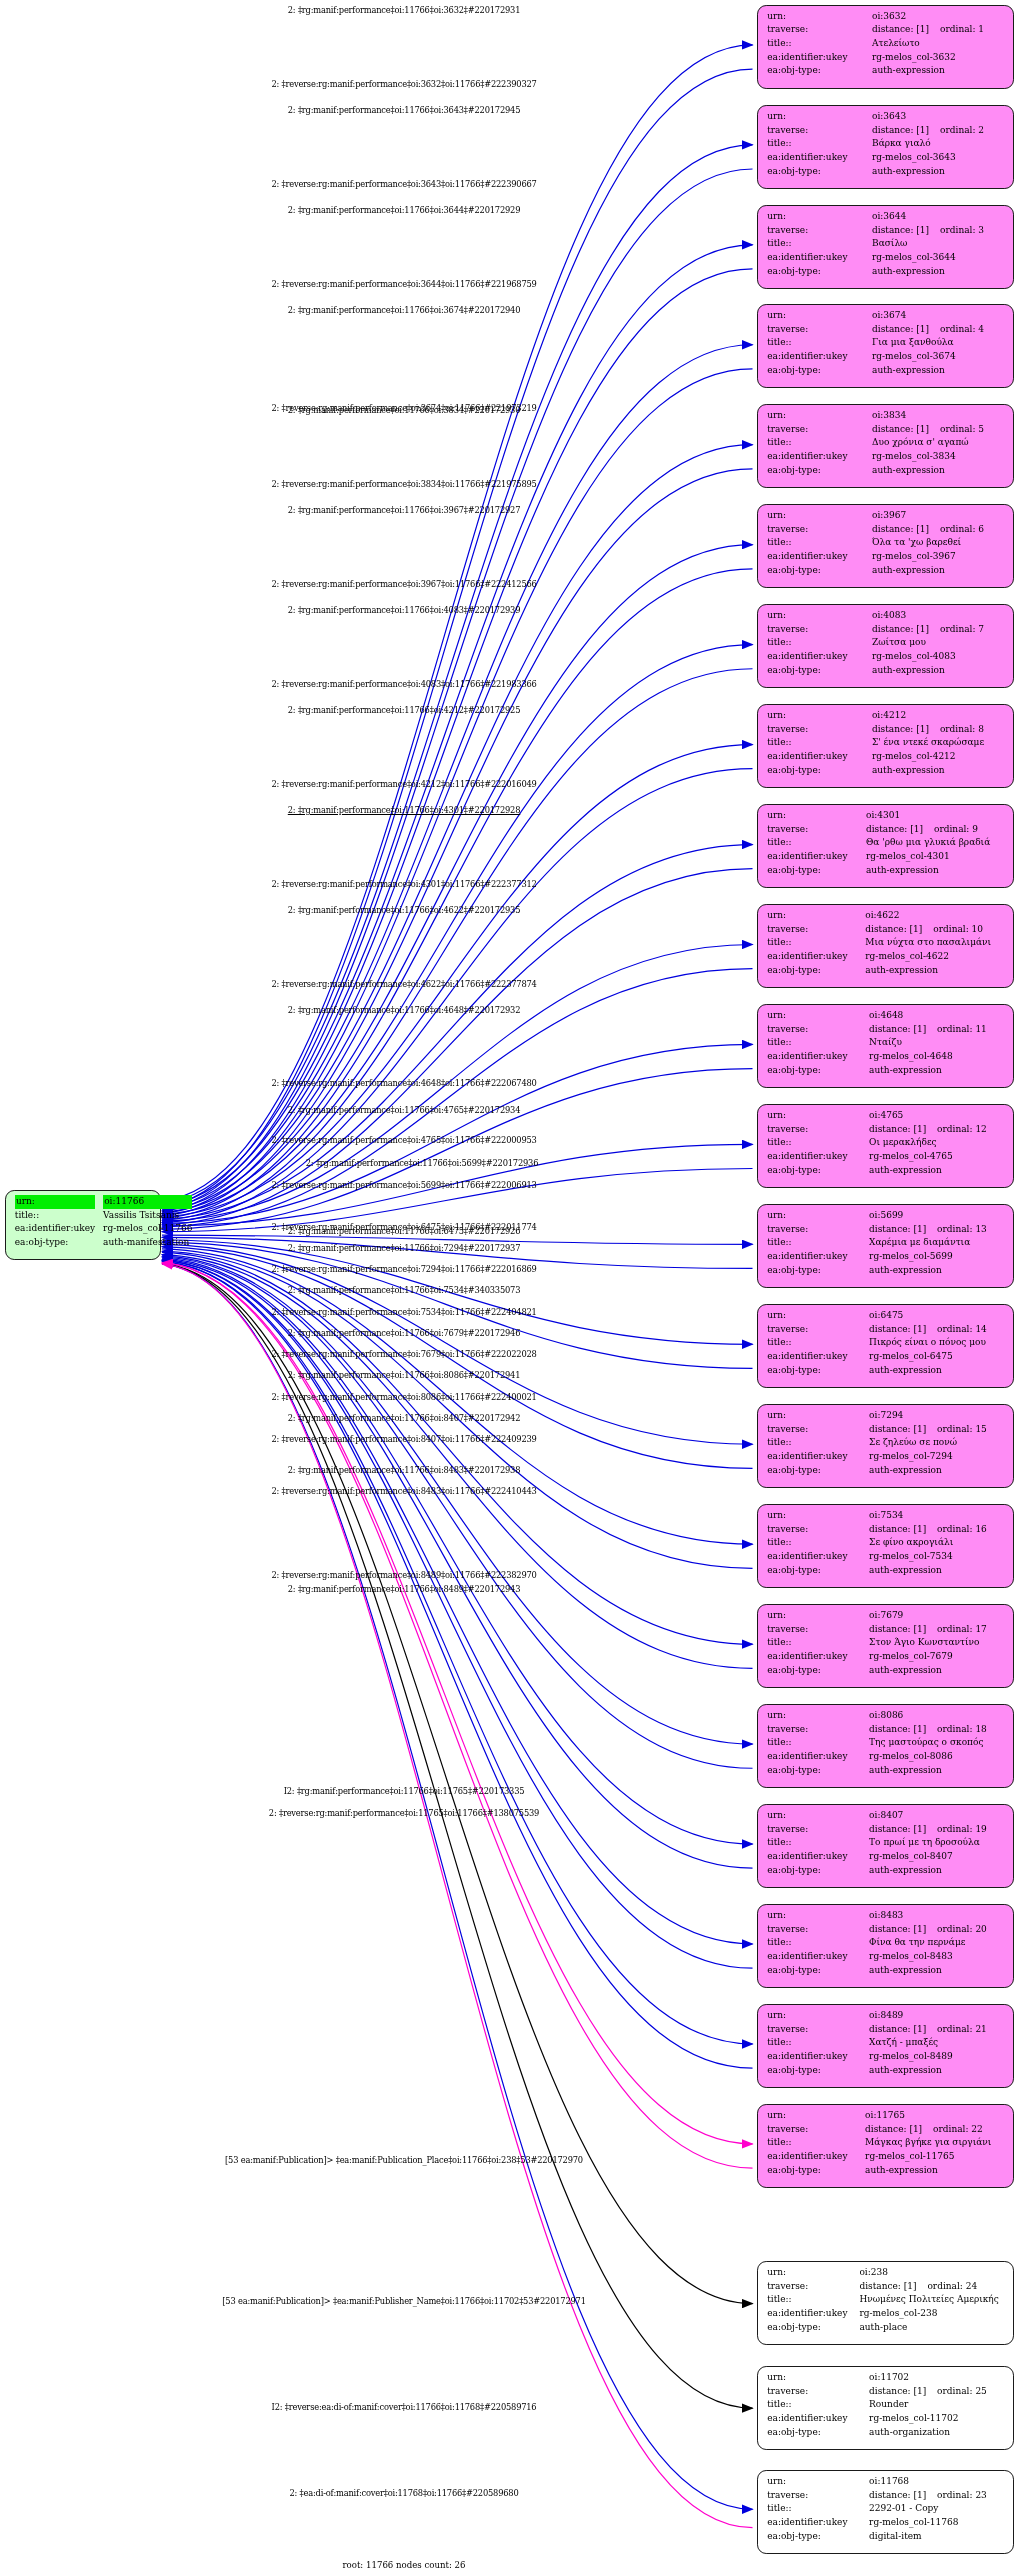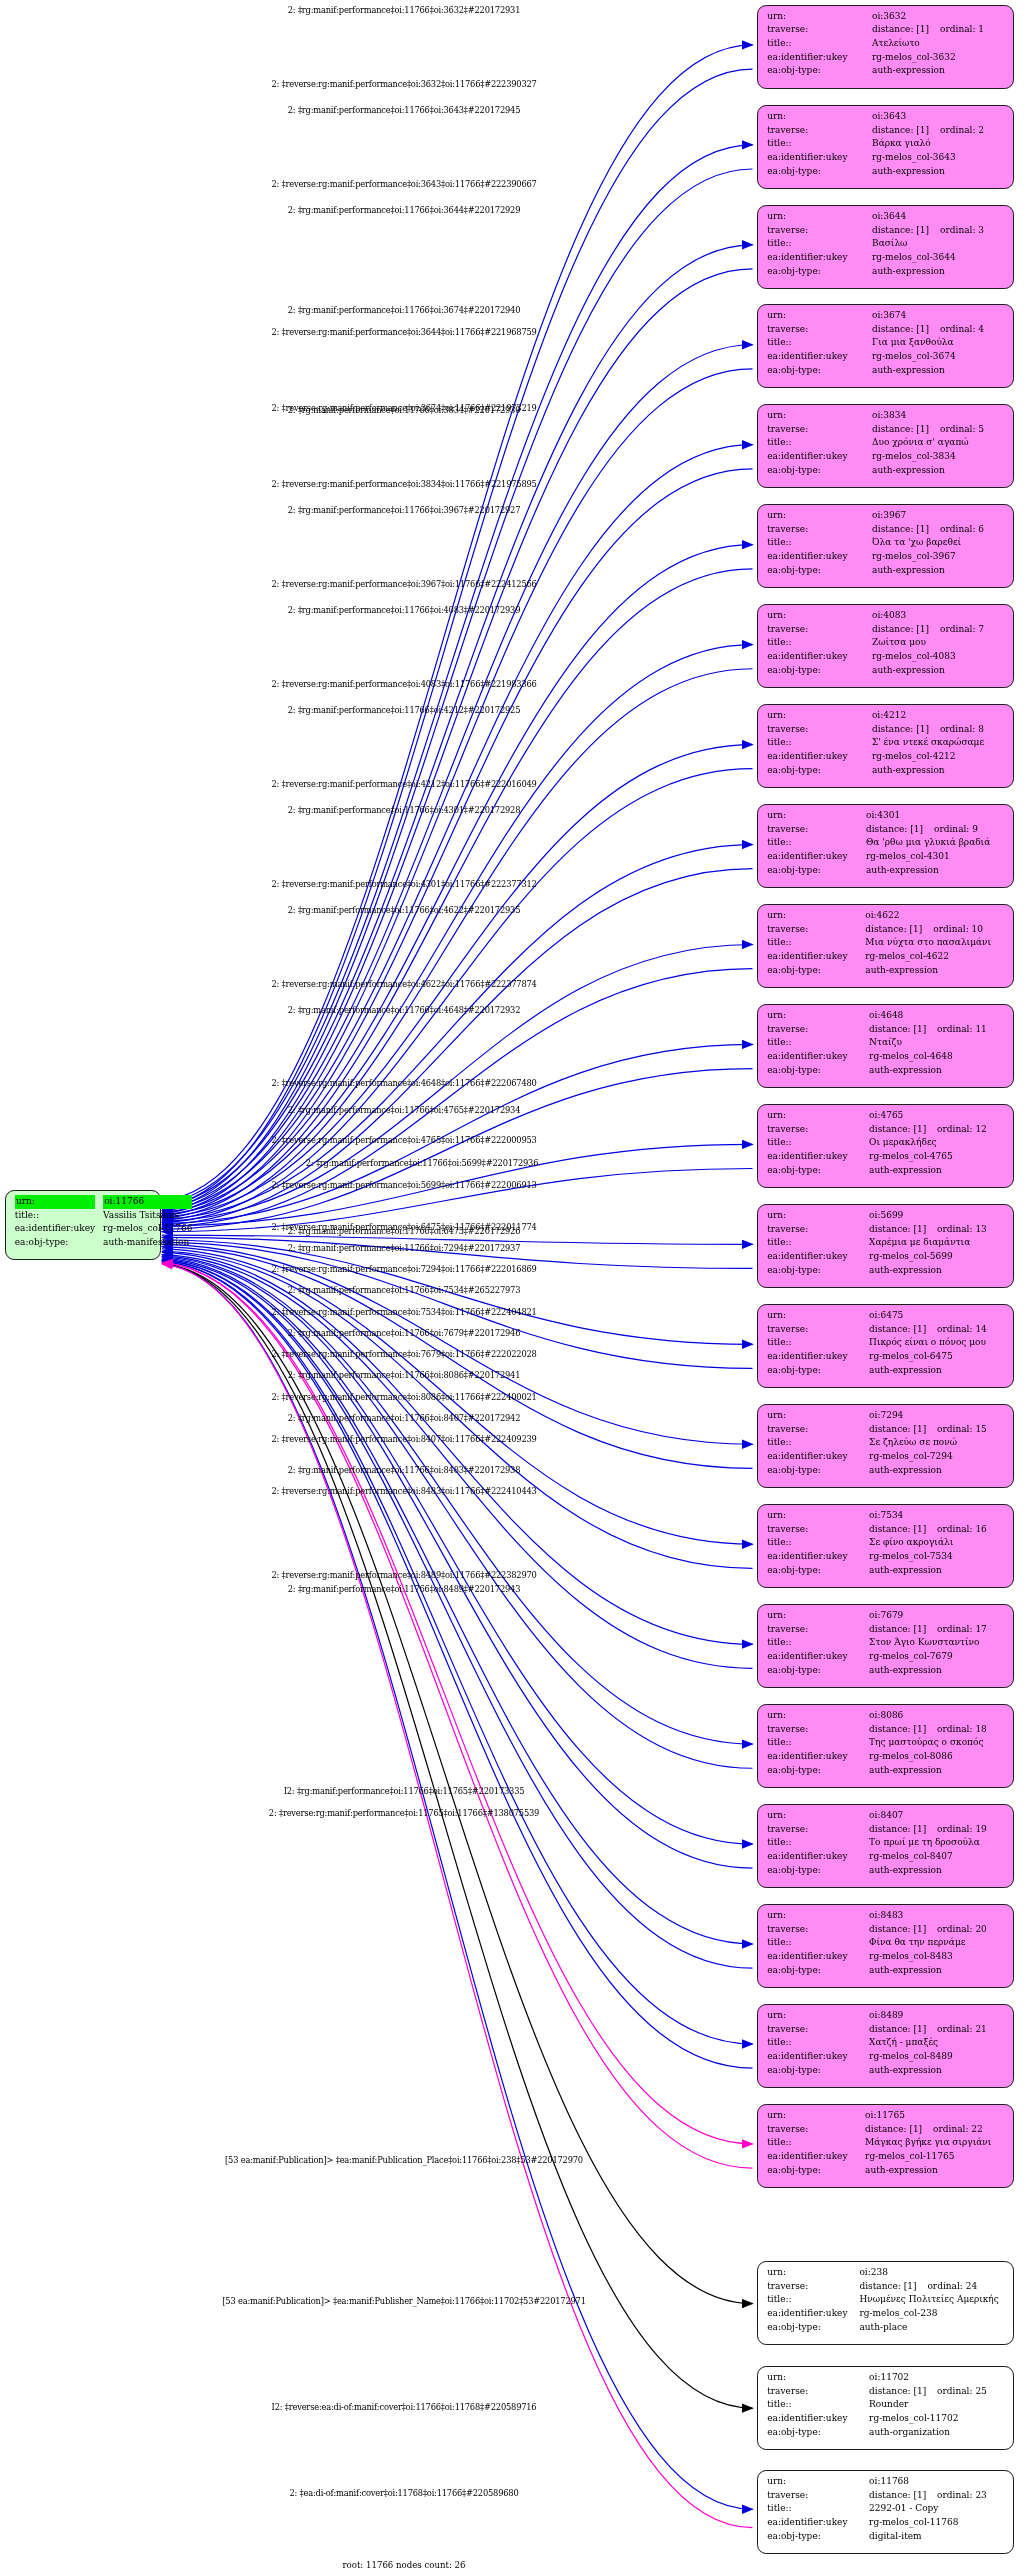--- a/index.html
+++ b/index.html
@@ -779,46 +779,46 @@
           </tbody>
         </table>
       </div>
     </div>
   <div id="label-layer">
       <div class="elabel" style="left: 404px; top: 10.3px;">2: ‡rg:manif:performance‡oi:11766‡oi:3632‡#220172931</div>
       <div class="elabel" style="left: 404px; top: 84px;">2: ‡reverse:rg:manif:performance‡oi:3632‡oi:11766‡#222390327</div>
       <div class="elabel" style="left: 404px; top: 110px;">2: ‡rg:manif:performance‡oi:11766‡oi:3643‡#220172945</div>
       <div class="elabel" style="left: 404px; top: 184px;">2: ‡reverse:rg:manif:performance‡oi:3643‡oi:11766‡#222390667</div>
       <div class="elabel" style="left: 404px; top: 210px;">2: ‡rg:manif:performance‡oi:11766‡oi:3644‡#220172929</div>
-      <div class="elabel" style="left: 404px; top: 284px; margin-top: 48px;">2: ‡reverse:rg:manif:performance‡oi:3644‡oi:11766‡#221968759</div>
+      <div class="elabel" style="left: 404px; top: 284px;">2: ‡reverse:rg:manif:performance‡oi:3644‡oi:11766‡#221968759</div>
       <div class="elabel" style="left: 404px; top: 310px;">2: ‡rg:manif:performance‡oi:11766‡oi:3674‡#220172940</div>
       <div class="elabel" style="left: 404px; top: 384px; margin-top: 24px;">2: ‡reverse:rg:manif:performance‡oi:3674‡oi:11766‡#221973219</div>
       <div class="elabel" style="left: 404px; top: 410px;">2: ‡rg:manif:performance‡oi:11766‡oi:3834‡#220172930</div>
       <div class="elabel" style="left: 404px; top: 484px;">2: ‡reverse:rg:manif:performance‡oi:3834‡oi:11766‡#221975895</div>
       <div class="elabel" style="left: 404px; top: 510px;">2: ‡rg:manif:performance‡oi:11766‡oi:3967‡#220172927</div>
       <div class="elabel" style="left: 404px; top: 584px;">2: ‡reverse:rg:manif:performance‡oi:3967‡oi:11766‡#222412566</div>
       <div class="elabel" style="left: 404px; top: 610px;">2: ‡rg:manif:performance‡oi:11766‡oi:4083‡#220172939</div>
       <div class="elabel" style="left: 404px; top: 684px;">2: ‡reverse:rg:manif:performance‡oi:4083‡oi:11766‡#221983366</div>
       <div class="elabel" style="left: 404px; top: 710px;">2: ‡rg:manif:performance‡oi:11766‡oi:4212‡#220172925</div>
       <div class="elabel" style="left: 404px; top: 784px;">2: ‡reverse:rg:manif:performance‡oi:4212‡oi:11766‡#222016049</div>
-      <div class="elabel" style="left: 404px; top: 810px;">2: ‡rg:manif:performance‡oi:11766‡oi:4301‡#220172928</div>
+      <div class="elabel" style="left: 404px; top: 810px; text-decoration: underline;">2: ‡rg:manif:performance‡oi:11766‡oi:4301‡#220172928</div>
       <div class="elabel" style="left: 404px; top: 884px;">2: ‡reverse:rg:manif:performance‡oi:4301‡oi:11766‡#222377312</div>
       <div class="elabel" style="left: 404px; top: 910px;">2: ‡rg:manif:performance‡oi:11766‡oi:4622‡#220172935</div>
       <div class="elabel" style="left: 404px; top: 984px;">2: ‡reverse:rg:manif:performance‡oi:4622‡oi:11766‡#222377874</div>
       <div class="elabel" style="left: 404px; top: 1010px;">2: ‡rg:manif:performance‡oi:11766‡oi:4648‡#220172932</div>
       <div class="elabel" style="left: 404px; top: 1083px;">2: ‡reverse:rg:manif:performance‡oi:4648‡oi:11766‡#222067480</div>
       <div class="elabel" style="left: 404px; top: 1110px;">2: ‡rg:manif:performance‡oi:11766‡oi:4765‡#220172934</div>
       <div class="elabel" style="left: 404px; top: 1140px;">2: ‡reverse:rg:manif:performance‡oi:4765‡oi:11766‡#222000953</div>
       <div class="elabel" style="left: 404px; top: 1163px; padding-left: 36px;">2: ‡rg:manif:performance‡oi:11766‡oi:5699‡#220172936</div>
       <div class="elabel" style="left: 404px; top: 1185px;">2: ‡reverse:rg:manif:performance‡oi:5699‡oi:11766‡#222006913</div>
       <div class="elabel" style="left: 404px; top: 1205px; margin-top: 26px;">2: ‡rg:manif:performance‡oi:11766‡oi:6475‡#220172926</div>
       <div class="elabel" style="left: 404px; top: 1227px;">2: ‡reverse:rg:manif:performance‡oi:6475‡oi:11766‡#222011774</div>
       <div class="elabel" style="left: 404px; top: 1248px;">2: ‡rg:manif:performance‡oi:11766‡oi:7294‡#220172937</div>
       <div class="elabel" style="left: 404px; top: 1269px;">2: ‡reverse:rg:manif:performance‡oi:7294‡oi:11766‡#222016869</div>
-      <div class="elabel" style="left: 404px; top: 1290px;">2: ‡rg:manif:performance‡oi:11766‡oi:7534‡#265227973</div>
+      <div class="elabel" style="left: 404px; top: 1290px;">2: ‡rg:manif:performance‡oi:11766‡oi:7534‡#340335073</div>
       <div class="elabel" style="left: 404px; top: 1312px;">2: ‡reverse:rg:manif:performance‡oi:7534‡oi:11766‡#222404821</div>
       <div class="elabel" style="left: 404px; top: 1333px;">2: ‡rg:manif:performance‡oi:11766‡oi:7679‡#220172946</div>
       <div class="elabel" style="left: 404px; top: 1354px;">2: ‡reverse:rg:manif:performance‡oi:7679‡oi:11766‡#222022028</div>
       <div class="elabel" style="left: 404px; top: 1375px;">2: ‡rg:manif:performance‡oi:11766‡oi:8086‡#220172941</div>
       <div class="elabel" style="left: 404px; top: 1397px;">2: ‡reverse:rg:manif:performance‡oi:8086‡oi:11766‡#222400021</div>
       <div class="elabel" style="left: 404px; top: 1418px;">2: ‡rg:manif:performance‡oi:11766‡oi:8407‡#220172942</div>
       <div class="elabel" style="left: 404px; top: 1439px;">2: ‡reverse:rg:manif:performance‡oi:8407‡oi:11766‡#222409239</div>
       <div class="elabel" style="left: 404px; top: 1470px;">2: ‡rg:manif:performance‡oi:11766‡oi:8483‡#220172938</div>
       <div class="elabel" style="left: 404px; top: 1491px;">2: ‡reverse:rg:manif:performance‡oi:8483‡oi:11766‡#222410443</div>
       <div class="elabel" style="left: 404px; top: 1553px; margin-top: 36px;">2: ‡rg:manif:performance‡oi:11766‡oi:8489‡#220172943</div>

